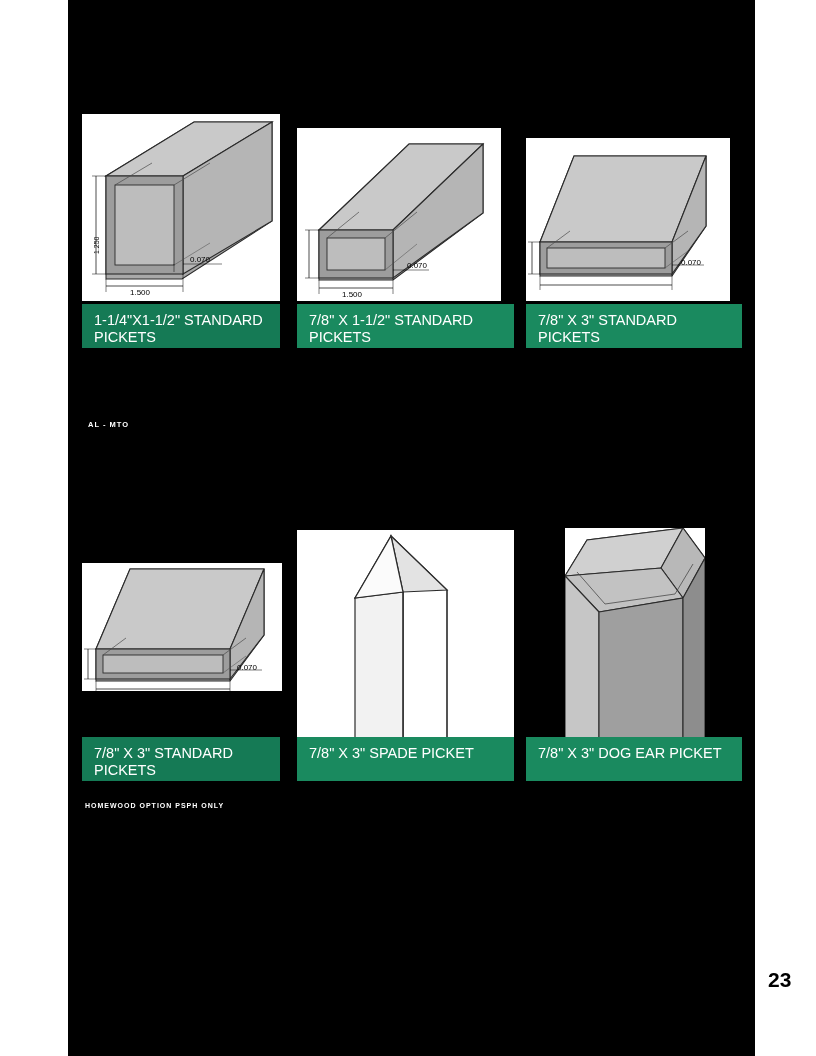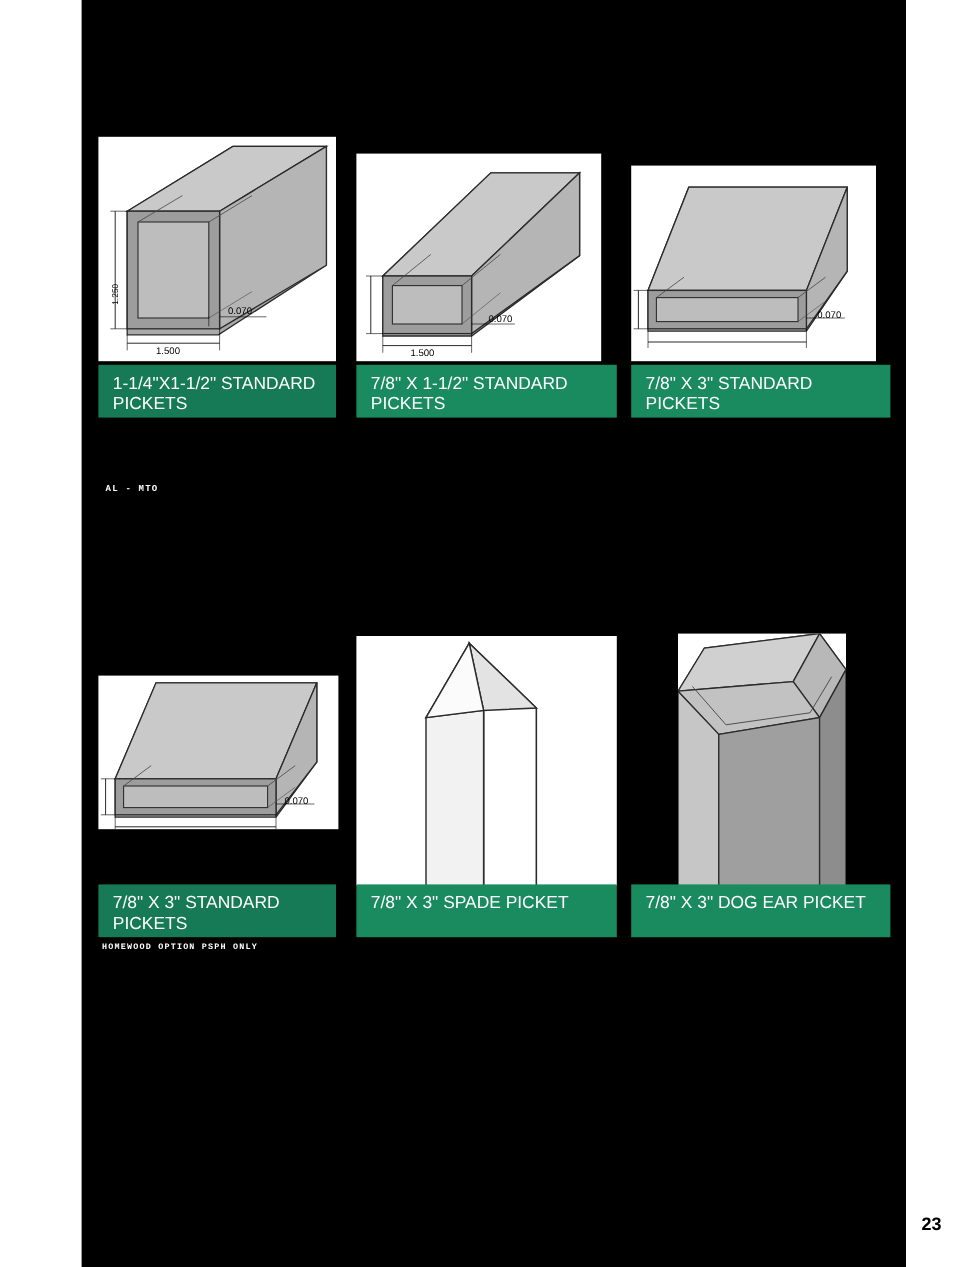--- a/index.html
+++ b/index.html
@@ -65,23 +65,22 @@
     text-align: left;
     white-space: nowrap;
   }
 
   
   .page-number {
     position: absolute;
     left: 768px;
     top: 968px;
     color: #000000;
-    font-size: 15px;
+    font-size: 21px;
     font-weight: bold;
-    margin-top: 44px;
   }
 
   
   .tile {
     position: absolute;
   }
   .tile-image {
     position: absolute;
     background: #ffffff;
     overflow: hidden;
@@ -97,21 +96,22 @@
     font-family: "Liberation Sans", sans-serif;
   }
   .caption-green-2 { background: #1a8a5f; }
 
   .tiny-note {
     position: absolute;
     color: #ffffff;
     font-size: 7.5px;
     font-weight: bold;
     letter-spacing: 1px;
-    font-family: Liberation Mono, monospace;
+    font-family: Liberation Sans, sans-serif;
+    margin-top: 16px;
   }
 
   
   .dim-label {
     position: absolute;
     font-size: 7px;
     font-family: "Liberation Sans", sans-serif;
     color: #000;
   }
   .dim-vert {

